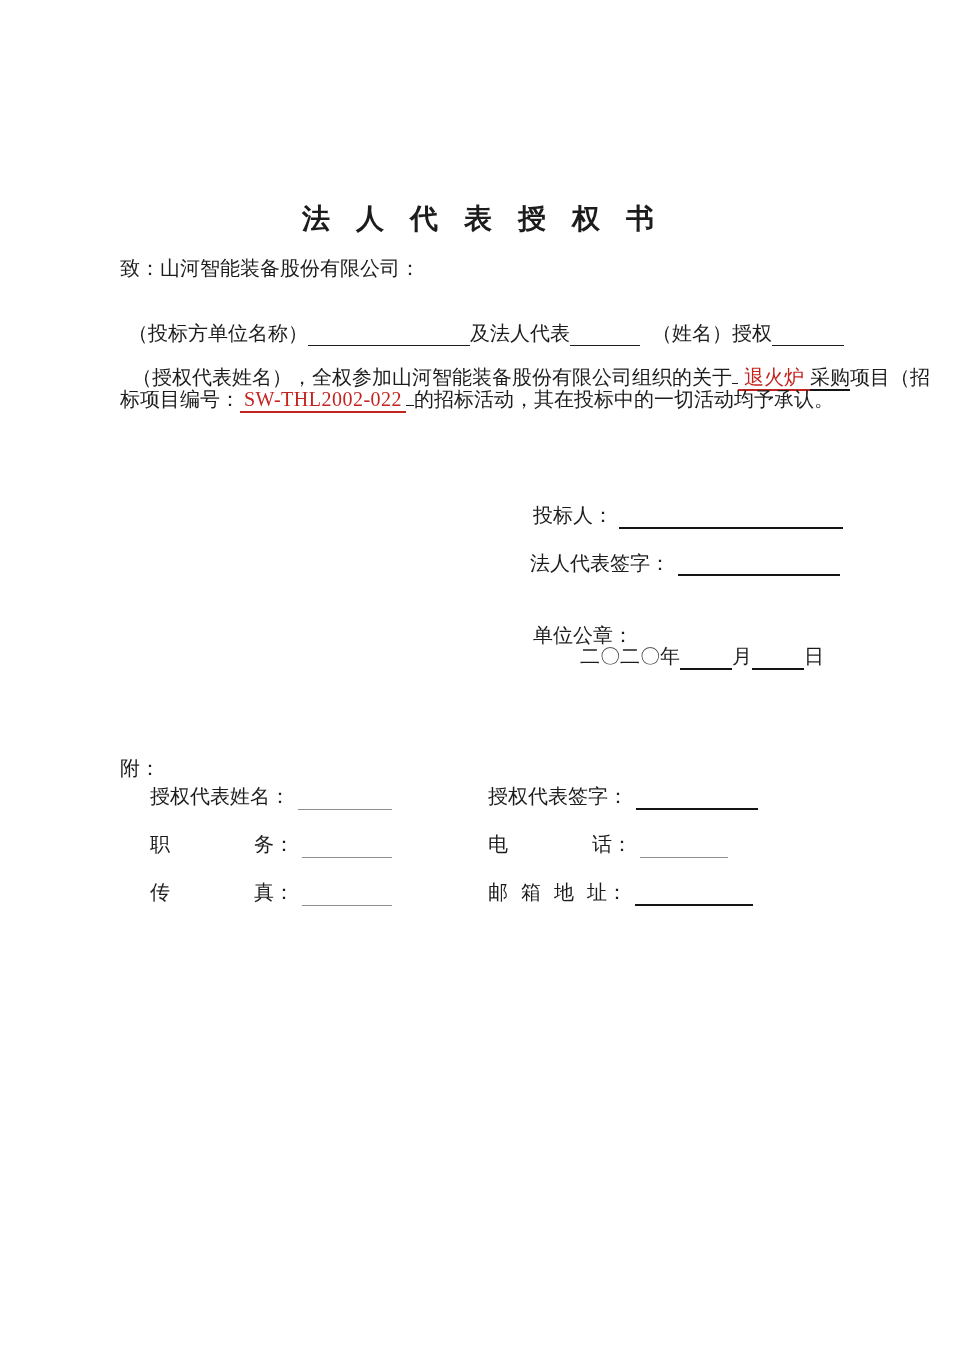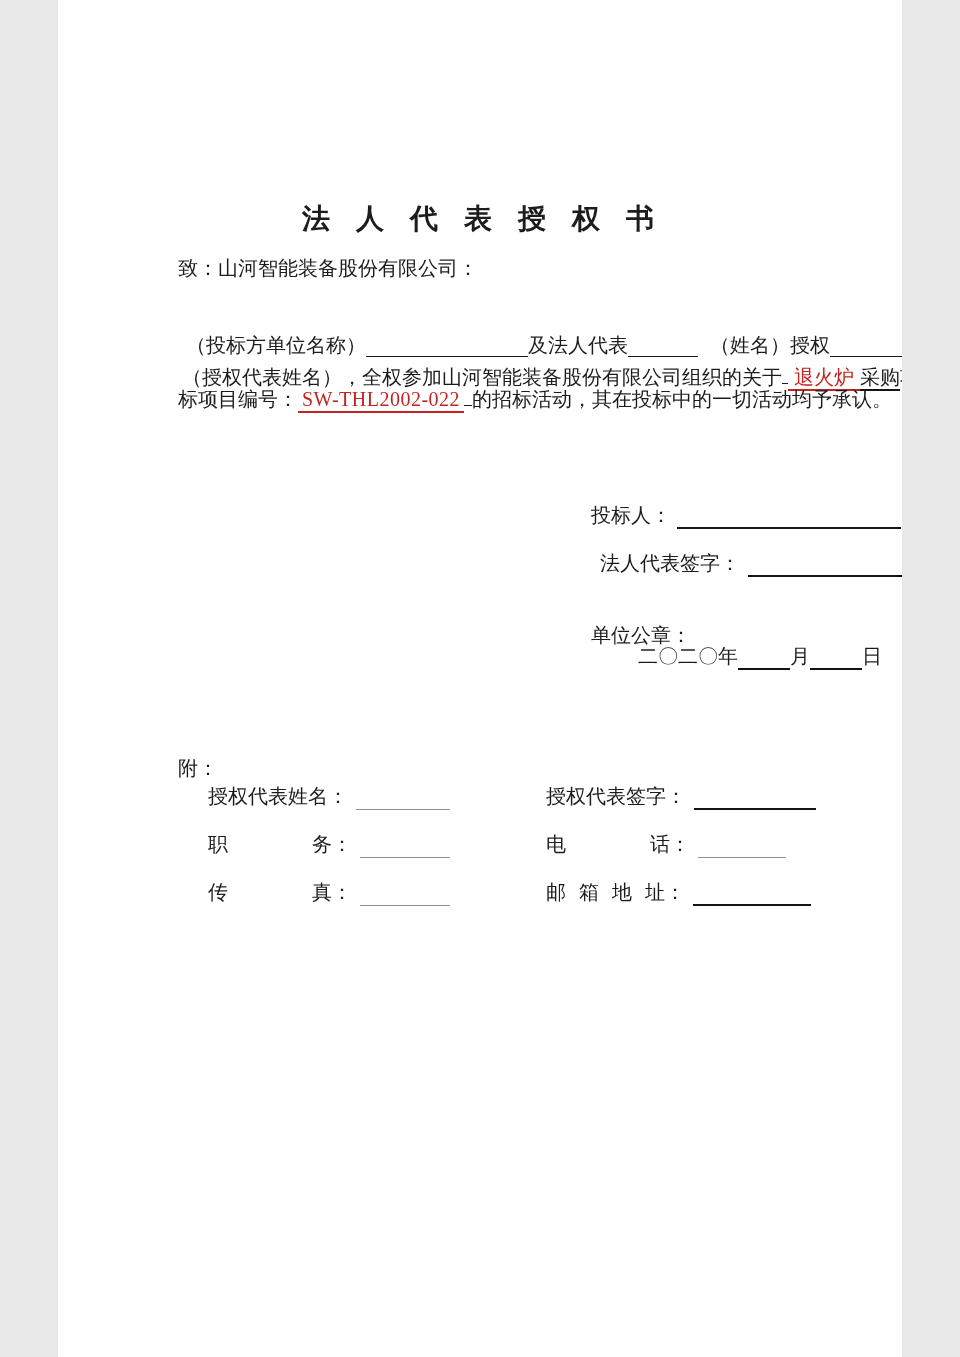--- a/index.html
+++ b/index.html
@@ -1,35 +1,35 @@
 <!DOCTYPE html>
 <html><head>
 <meta charset="utf-8">
 <style>
   html,body{margin:0;padding:0;background:#e8e8e8;}
   .page{
     position:relative;
-    width:844px;height:1357px;
+    width:960px;height:1357px;
     margin:0 auto;
     background:#ffffff;
     font-family:"Liberation Serif","DejaVu Serif",serif;
     color:#1c1c1c;
     font-size:20px;
     overflow:hidden;
   }
   .abs{position:absolute;}
   .doc-title{
     top:200px;left:0;width:100%;
     text-align:center;
     font-size:28px;font-weight:700;
     letter-spacing:4px;
     white-space:pre;
   }
   .line{line-height:26px;white-space:nowrap;}
-  .flexrow{display:flex;align-items:center;margin-top:12px;}
+  .flexrow{display:flex;align-items:flex-end;}
   
   .bl{display:inline-block;height:22px;vertical-align:baseline;}
   .bl-black{border-bottom:2px solid #141414;}
   .bl-thin{border-bottom:1.5px solid #1c1c1c;}
   .bl-gray{border-bottom:1px solid #8f8f8f;}
   
   .ul-red{color:#c42420;border-bottom:2px solid #c42420;padding:0 6px 1px 6px;}
   .ul-black{border-bottom:2px solid #141414;padding-bottom:1px;}
   .code{letter-spacing:0.5px;}
   .grow{flex:1;}
@@ -52,34 +52,34 @@
   <div class="abs flexrow line" style="top:320px;left:128px;width:716px;">
     <span>（投标方单位名称）</span>
     <span class="bl bl-thin grow"></span>
     <span>及法人代表</span>
     <span class="bl bl-thin" style="width:70px;"></span>
     <span class="spacer12"></span>
     <span>（姓名）授权</span>
     <span class="bl bl-thin" style="width:72px;"></span>
   </div>
 
-  <div class="abs line" style="top:361px;left:124px;">
+  <div class="abs line" style="top:361px;left:132px;">
     <span>（授权代表姓名），全权参加山河智能装备股份有限公司组织的关于</span><span class="bl bl-thin" style="width:6px;"></span><span class="ul-red">退火炉</span><span class="ul-black">采购</span><span>项目（招</span>
   </div>
 
   <div class="abs line" style="top:383px;left:120px;">
     <span>标项目编号：</span><span class="ul-red code" style="padding:0 4px 1px 4px;">SW-THL2002-022</span><span class="bl bl-thin" style="width:8px;"></span><span>的招标活动，其在投标中的一切活动均予承认。</span>
   </div>
 
   <div class="abs sig-row" style="top:502px;left:533px;width:310px;">
     <span>投标人：</span>
     <span class="bl bl-black grow" style="margin-left:6px;"></span>
   </div>
 
-  <div class="abs sig-row" style="top:550px;left:542px;width:310px;">
+  <div class="abs sig-row" style="top:550px;left:530px;width:310px;align-items:center;">
     <span>法人代表签字：</span>
     <span class="bl bl-black grow" style="margin-left:8px;"></span>
   </div>
 
   <div class="abs line" style="top:597px;left:533px;margin-top:25px;">单位公章：</div>
 
   <div class="abs sig-row" style="top:643px;left:580px;">
     <span>二〇二〇年</span>
     <span class="bl bl-black" style="width:52px;"></span>
     <span>月</span>

